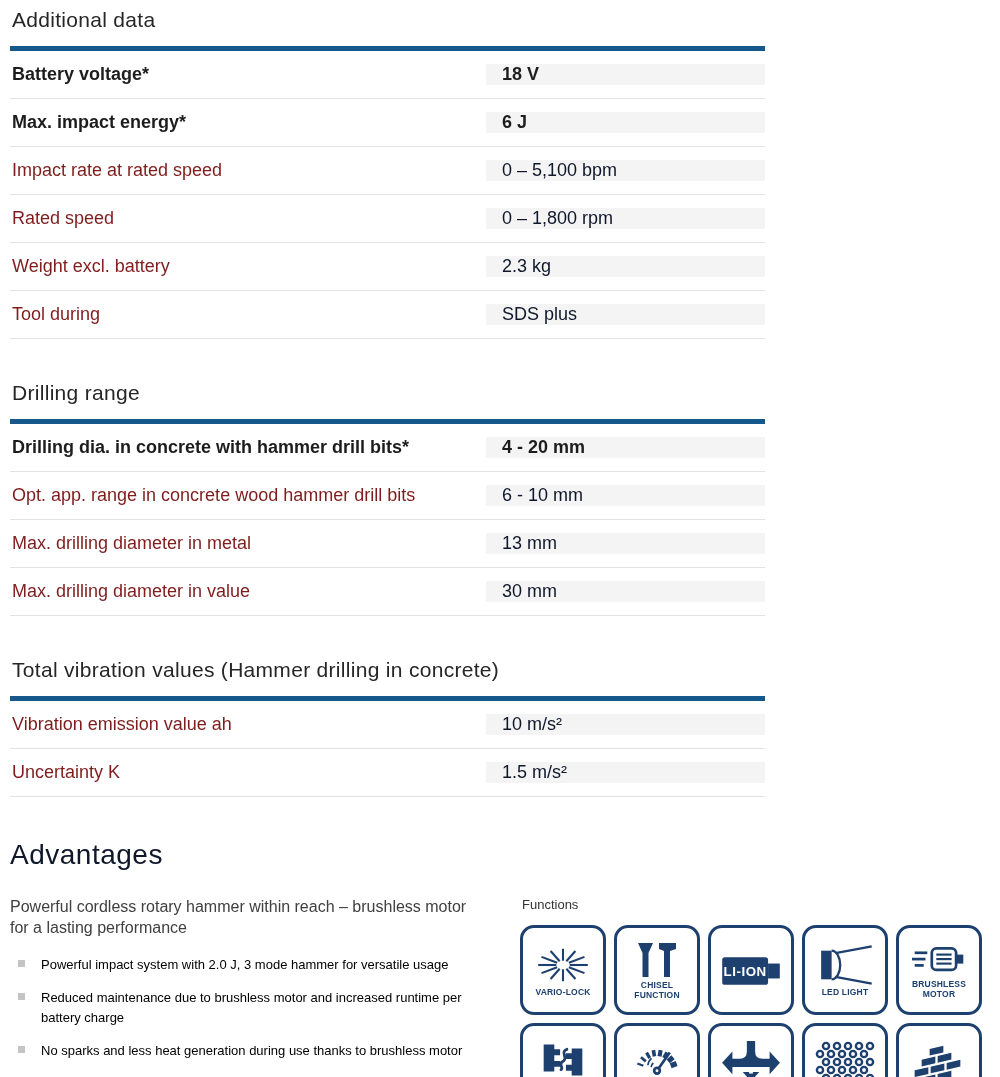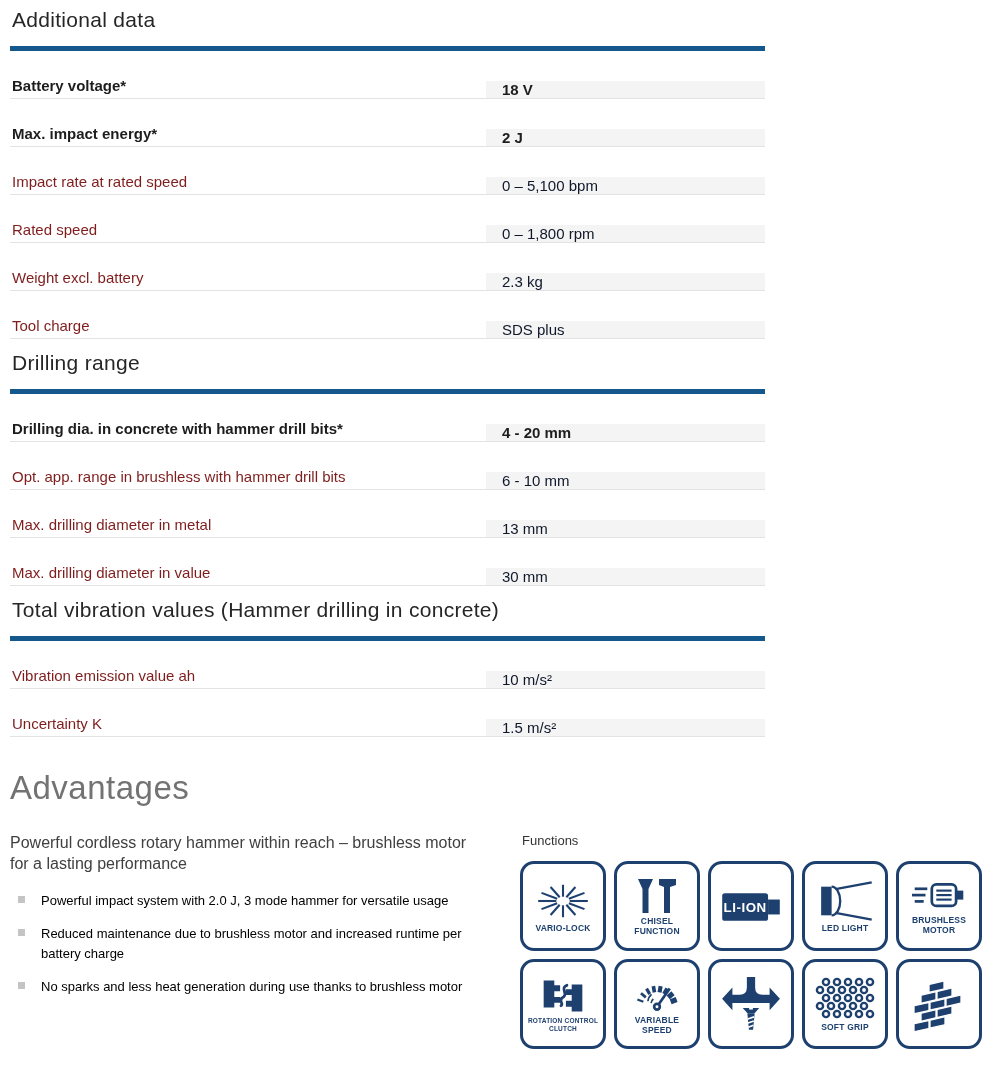--- a/index.html
+++ b/index.html
@@ -4,33 +4,33 @@
 <style>
   :root { --navy:#1d406f; --bar:#14588c; --valbg:#f4f4f4; --line:#e3e3e3; }
   * { box-sizing:border-box; }
   body {
     margin:0; width:1000px; height:1077px; background:#fff;
     font-family:"Liberation Sans", sans-serif; color:#333; overflow:hidden;
   }
   .content { padding:8px 0 0 10px; }
 
   
-  .spec-section { width:755px; margin-bottom:12px; }
+  .spec-section { width:755px; margin-bottom:42px; }
   .section-title {
     font-size:21px; font-weight:500; color:#262626;
     margin:0 0 14px 2px; letter-spacing:.3px;
   }
   .spec-table { border-top:5px solid var(--bar); }
-  .spec-row { display:flex; border-bottom:1px solid var(--line); min-height:48px; align-items:flex-end; font-size:15px; }
+  .spec-row { display:flex; border-bottom:1px solid var(--line); min-height:48px; align-items:center; font-size:18px; }
   .spec-label { width:476px; display:flex; align-items:center; padding:4px 12px 4px 2px; color:#7f1d1d; }
   .spec-value { flex:1; background:var(--valbg); display:flex; align-items:center; padding-left:16px; color:#0f172a; }
   .spec-row.bold .spec-label, .spec-row.bold .spec-value { font-weight:bold; color:#1d1d1d; }
 
   
-  .advantages-title { font-size:33px; font-weight:400; color:#737373; margin:32px 0 26px 0; letter-spacing:.5px; }
+  .advantages-title { font-size:28px; font-weight:400; color:#0f172a; margin:32px 0 26px 0; letter-spacing:.5px; }
   .adv-columns { display:flex; align-items:flex-start; }
   .adv-left { width:468px; margin-right:42px; }
   .adv-sub { font-size:16px; color:#404040; line-height:1.3; margin:0 0 16px 0; font-weight:400; }
   .bullet { display:flex; margin-bottom:14px; font-size:13px; line-height:1.5; color:#000000; }
   .bullet .sq { width:7px; height:7px; background:#c4c4c4; flex:none; margin:5px 16px 0 8px; }
 
   
   .functions-title { font-size:13px; font-weight:400; color:#333; margin:0 0 13px 2px; }
   .tiles { display:grid; grid-template-columns:repeat(5,86px); gap:8px; }
   .tile {
@@ -53,50 +53,50 @@
 
   <div class="spec-section">
     <h2 class="section-title">Additional data</h2>
     <div class="spec-table">
       <div class="spec-row bold">
         <div class="spec-label">Battery voltage*</div>
         <div class="spec-value">18 V</div>
       </div>
       <div class="spec-row bold">
         <div class="spec-label">Max. impact energy*</div>
-        <div class="spec-value">2 J</div>
+        <div class="spec-value">6 J</div>
       </div>
       <div class="spec-row">
         <div class="spec-label">Impact rate at rated speed</div>
         <div class="spec-value">0 – 5,100 bpm</div>
       </div>
       <div class="spec-row">
         <div class="spec-label">Rated speed</div>
         <div class="spec-value">0 – 1,800 rpm</div>
       </div>
       <div class="spec-row">
         <div class="spec-label">Weight excl. battery</div>
         <div class="spec-value">2.3 kg</div>
       </div>
       <div class="spec-row">
-        <div class="spec-label">Tool charge</div>
+        <div class="spec-label">Tool during</div>
         <div class="spec-value">SDS plus</div>
       </div>
     </div>
   </div>
 
   <div class="spec-section">
     <h2 class="section-title">Drilling range</h2>
     <div class="spec-table">
       <div class="spec-row bold">
         <div class="spec-label">Drilling dia. in concrete with hammer drill bits*</div>
         <div class="spec-value">4 - 20 mm</div>
       </div>
       <div class="spec-row">
-        <div class="spec-label">Opt. app. range in brushless with hammer drill bits</div>
+        <div class="spec-label">Opt. app. range in concrete wood hammer drill bits</div>
         <div class="spec-value">6 - 10 mm</div>
       </div>
       <div class="spec-row">
         <div class="spec-label">Max. drilling diameter in metal</div>
         <div class="spec-value">13 mm</div>
       </div>
       <div class="spec-row">
         <div class="spec-label">Max. drilling diameter in value</div>
         <div class="spec-value">30 mm</div>
       </div>

